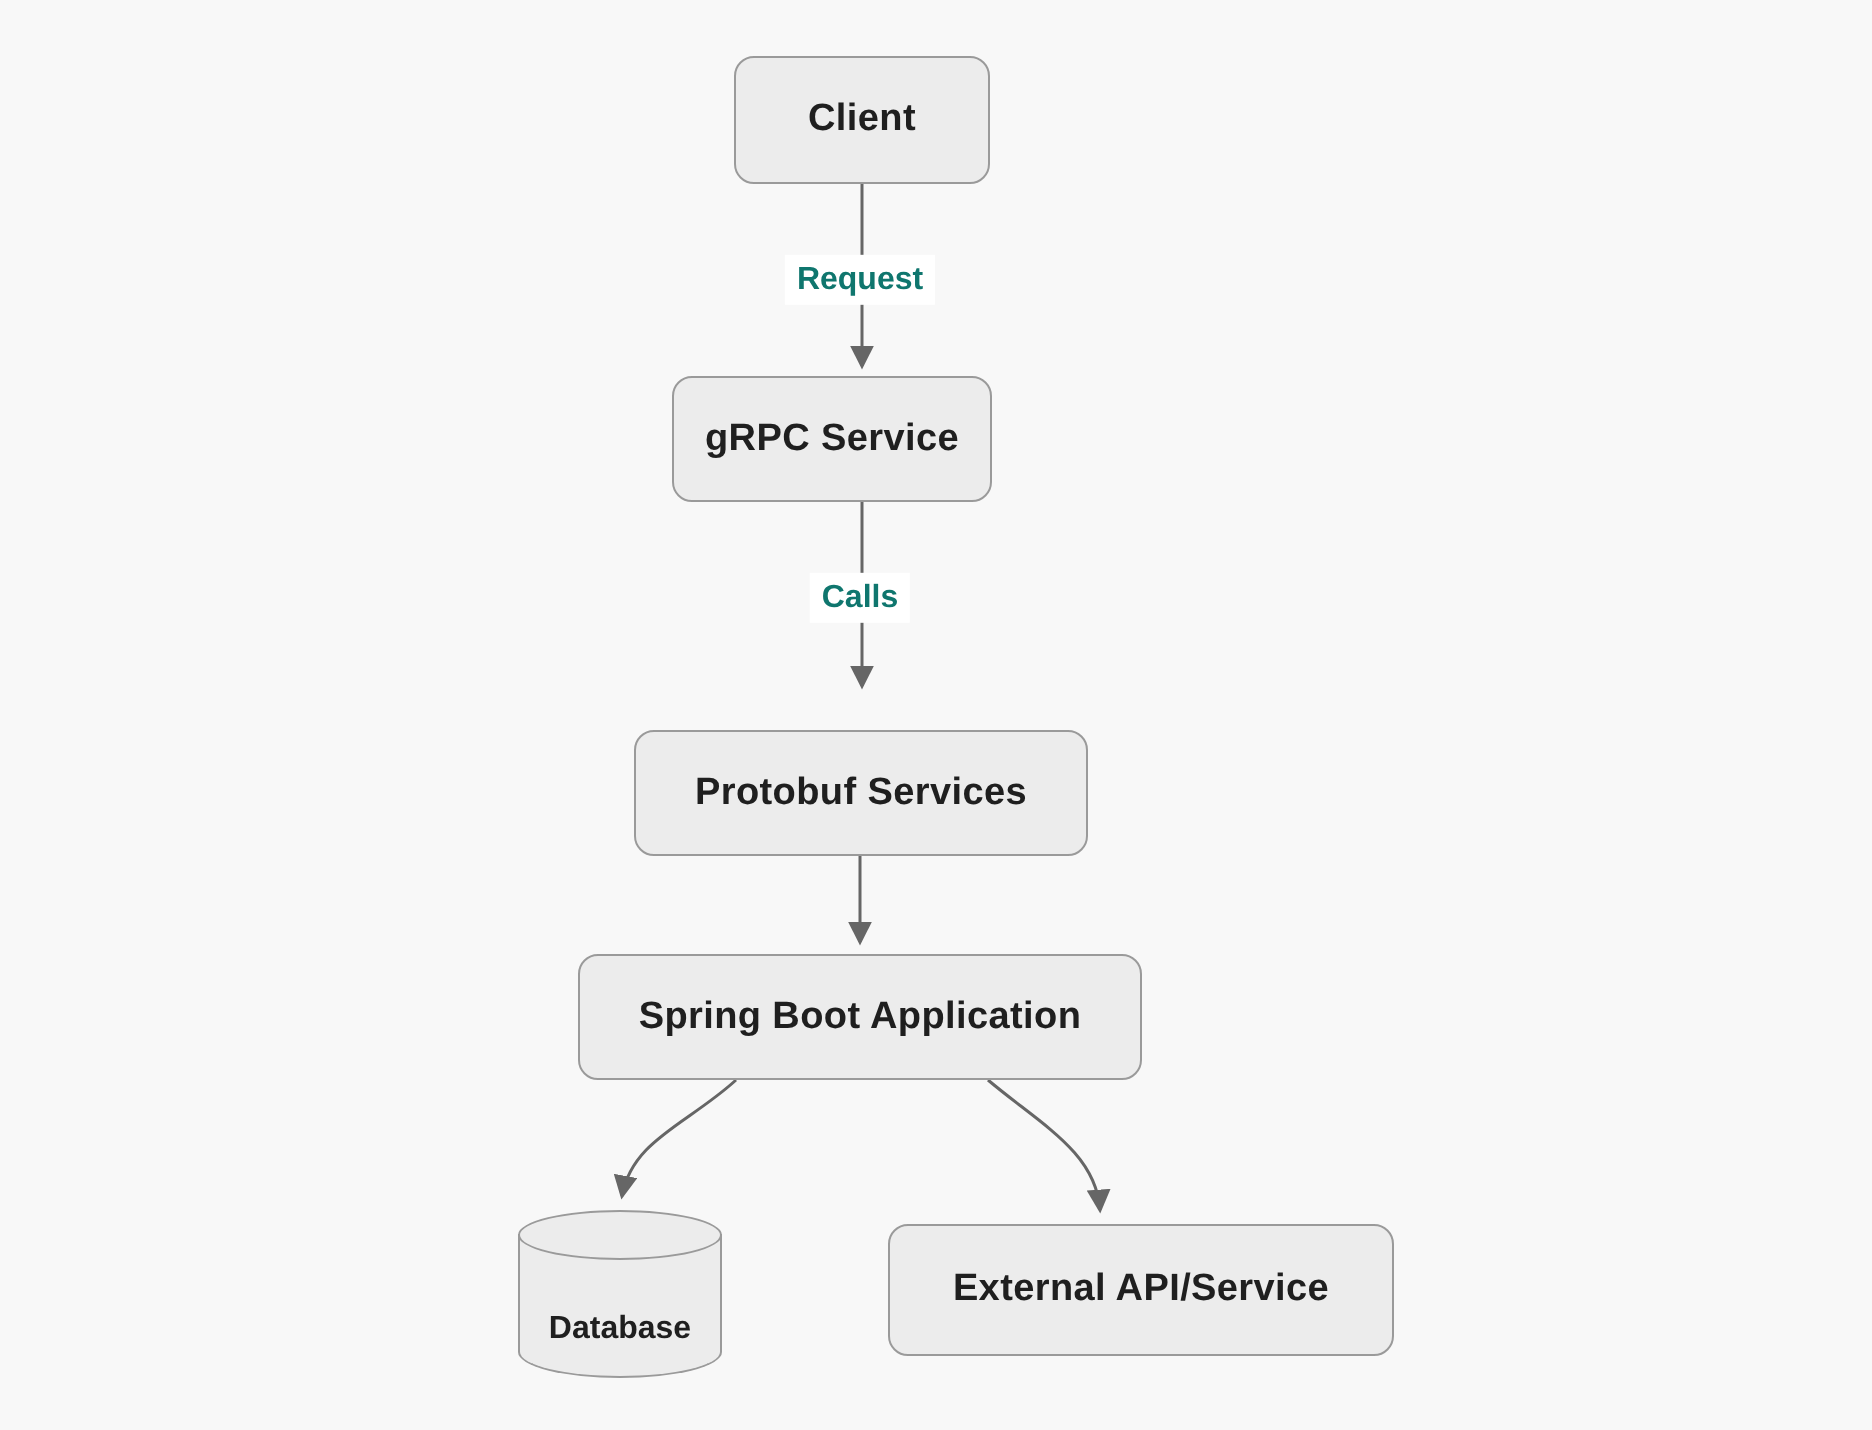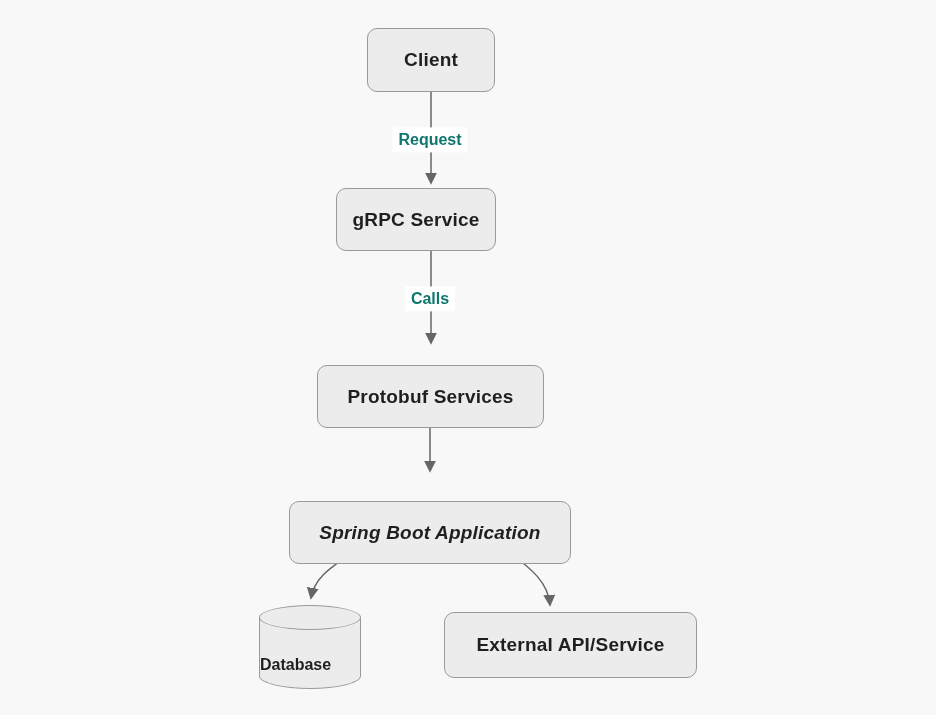--- a/index.html
+++ b/index.html
@@ -51,20 +51,21 @@
     left: 259px; top: 617px;
     width: 102px; height: 72px;
     background: #ececec;
     border-left: 1px solid #9a9a9a;
     border-right: 1px solid #9a9a9a;
     border-bottom: 1px solid #9a9a9a;
     border-bottom-left-radius: 51px 13px;
     border-bottom-right-radius: 51px 13px;
     display: flex;
     align-items: flex-end;
+    justify-content: center;
   }
   .cyl-top {
     position: absolute;
     left: 259px; top: 605px;
     width: 102px; height: 25px;
     background: #ececec;
     border: 1px solid #9a9a9a;
     border-radius: 50%;
   }
   .cyl-label {
@@ -103,21 +104,21 @@
   </div>
 
   <div class="node" style="left:336px; top:188px; width:160px; height:63px;">
     <span>gRPC Service</span>
   </div>
 
   <div class="node" style="left:317px; top:347px; width:227px; height:63px;margin-top:18px;">
     <span>Protobuf Services</span>
   </div>
 
-  <div class="node" style="left:289px; top:501px; width:282px; height:63px;font-style:italic;">
+  <div class="node" style="left:289px; top:477px; width:282px; height:63px;">
     <span>Spring Boot Application</span>
   </div>
 
   <div>
     <div class="cyl-body">
       <span class="cyl-label">Database</span>
     </div>
     <div class="cyl-top"></div>
   </div>
 

